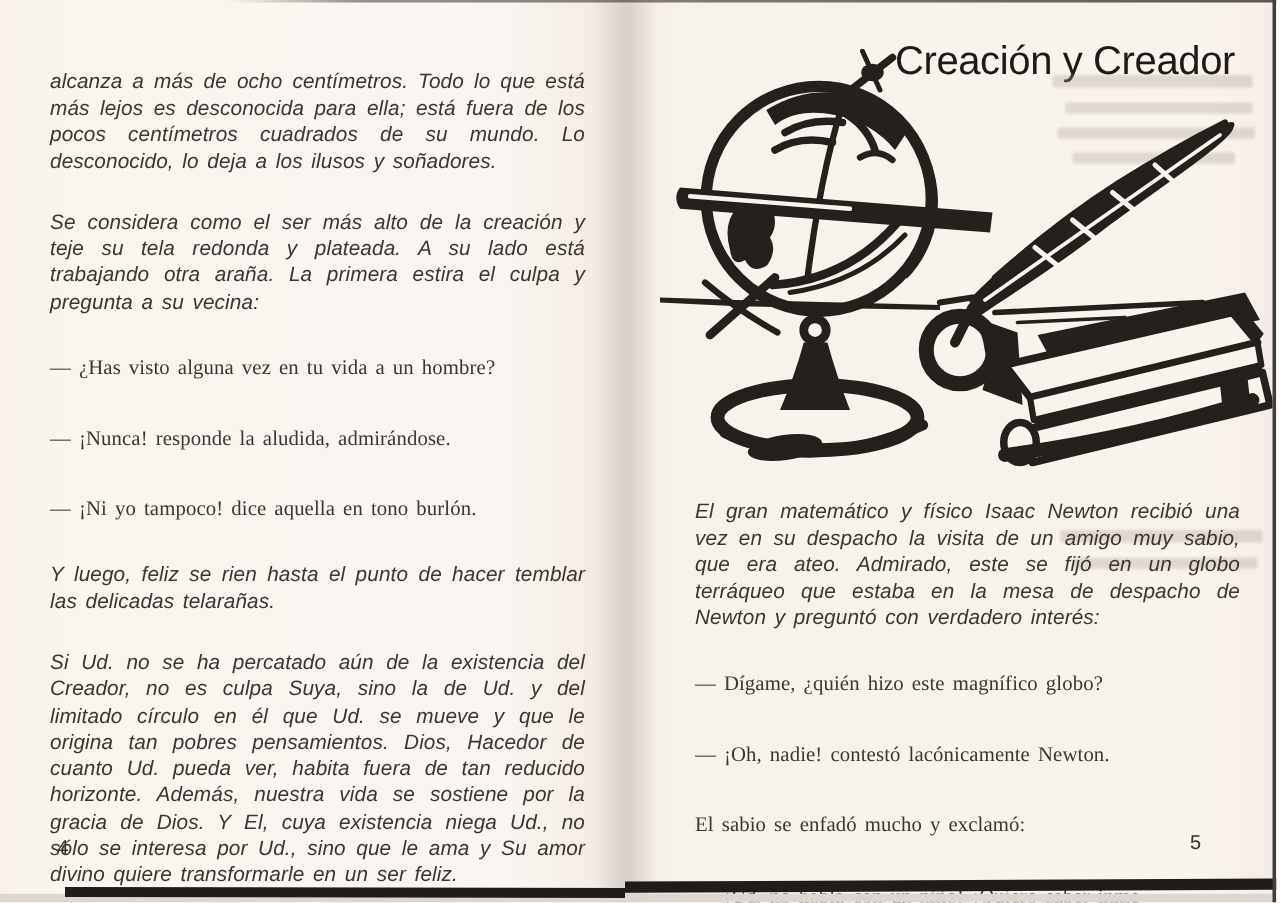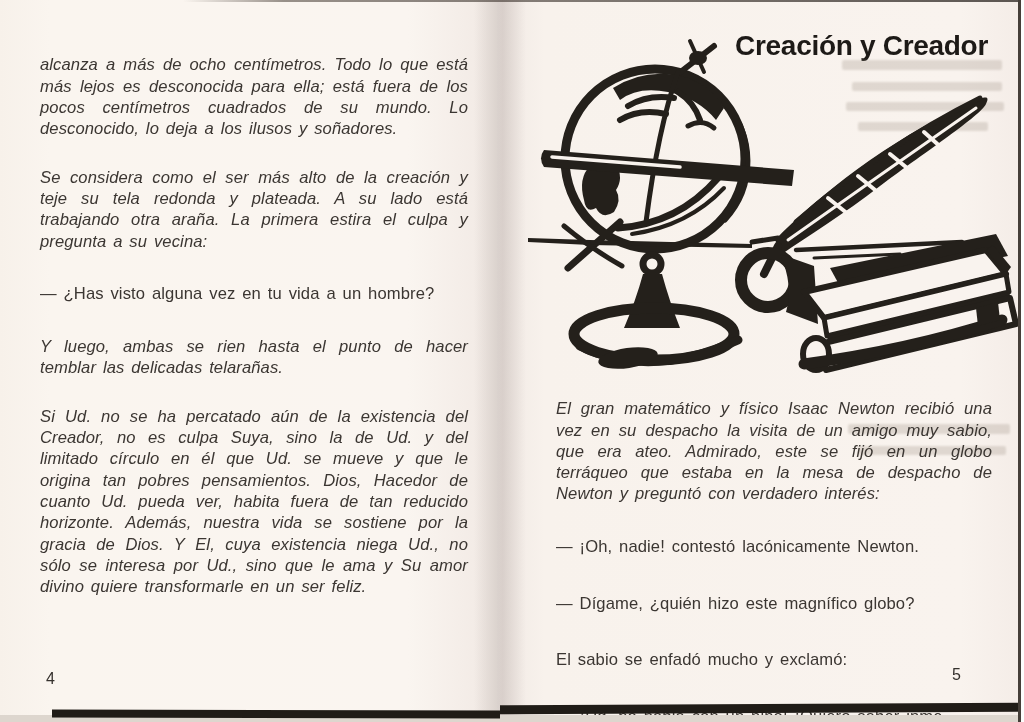--- a/index.html
+++ b/index.html
@@ -21,41 +21,43 @@
   .bar-left{position:absolute;left:52px;top:710px;width:448px;height:8px;background:#201c17;transform:rotate(.12deg);}
   .bar-right{position:absolute;left:500px;top:704px;width:524px;height:9px;background:#201c17;transform:rotate(-.28deg);}
   .edge-right{position:absolute;left:1018px;top:0;width:3px;height:722px;background:#453e38;}
   .edge-white{position:absolute;left:1021px;top:0;width:3px;height:722px;background:#fdfdfd;}
 
   .text-col{position:absolute;color:#3b3632;font-size:16.6px;line-height:21.3px;
     text-align:justify;word-spacing:.13em;letter-spacing:.1px;white-space:pre-line;}
   .col-left{left:40px;top:33px;width:428px;}
   .col-right{left:556px;top:377px;width:436px;}
   .para{margin:0 0 6px 0;font-style:italic;}
-  .dlg{margin:4px 0 10px 0;}
+  .dlg{margin:4px 0 10px 0;font-family:Liberation Serif, serif;}
   .pageno{position:absolute;color:#35312d;font-size:16px;}
   .pageno-left{left:46px;top:670px;}
   .pageno-right{left:952px;top:666px;}
   .title{position:absolute;left:555px;top:30px;width:433px;text-align:right;
-    color:#1d1a17;font-size:28px;font-weight:bold;letter-spacing:-.3px;}
+    color:#1d1a17;font-size:32px;font-weight:normal;letter-spacing:-.3px;}
   .illus{position:absolute;left:528px;top:28px;width:490px;height:352px;}
   .ghost{position:absolute;background:#a99d92;opacity:.32;filter:blur(1.3px);border-radius:2px;}
 </style>
 </head>
 <body>
 
 <div class="page page-left"></div>
 <div class="page page-right"></div>
 <div class="gutter"></div>
 
 <div class="text-col col-left">
   <p class="para">alcanza a más de ocho centímetros. Todo lo que está más lejos es desconocida para ella; está fuera de los pocos centímetros cuadrados de su mundo. Lo desconocido, lo deja a los ilusos y soñadores.</p>
   <p class="para">Se considera como el ser más alto de la creación y teje su tela redonda y plateada. A su lado está trabajando otra araña. La primera estira el culpa y pregunta a su vecina:</p>
   <p class="dlg">— ¿Has visto alguna vez en tu vida a un hombre?</p>
-  <p class="para">Y luego, ambas se rien hasta el punto de hacer temblar las delicadas telarañas.</p>
+  <p class="dlg">— ¡Nunca! responde la aludida, admirándose.</p>
+  <p class="dlg">— ¡Ni yo tampoco! dice aquella en tono burlón.</p>
+  <p class="para">Y luego, feliz se rien hasta el punto de hacer temblar las delicadas telarañas.</p>
   <p class="para">Si Ud. no se ha percatado aún de la existencia del Creador, no es culpa Suya, sino la de Ud. y del limitado círculo en él que Ud. se mueve y que le origina tan pobres pensamientos. Dios, Hacedor de cuanto Ud. pueda ver, habita fuera de tan reducido horizonte. Además, nuestra vida se sostiene por la gracia de Dios. Y El, cuya existencia niega Ud., no sólo se interesa por Ud., sino que le ama y Su amor divino quiere transformarle en un ser feliz.</p>
 </div>
 <div class="pageno pageno-left">4</div>
 
 <div class="title">Creación y Creador</div>
 
 <div class="ghost" style="left:842px;top:60px;width:160px;height:10px;"></div>
 <div class="ghost" style="left:852px;top:82px;width:150px;height:9px;"></div>
 <div class="ghost" style="left:846px;top:102px;width:158px;height:9px;"></div>
 <div class="ghost" style="left:858px;top:122px;width:130px;height:9px;"></div>
@@ -122,22 +124,22 @@
     <path d="M299,308 L481,264 L483,273 L301,317 Z" fill="#24201b" stroke="none"></path>
     <path d="M292,316 L482,270 L488,296 L298,342 Z" fill="#f9f3ee" stroke-width="6"></path>
     <ellipse cx="288" cy="326" rx="13" ry="16" fill="#f9f3ee" stroke-width="6"></ellipse>
     <path d="M276,336 Q380,322 474,292" stroke-width="11"></path>
     <path d="M448,280 L470,274 L472,292 L450,298 Z" fill="#24201b" stroke="none"></path>
   </g>
 </svg>
 
 <div class="text-col col-right">
   <p class="para">El gran matemático y físico Isaac Newton recibió una vez en su despacho la visita de un amigo muy sabio, que era ateo. Admirado, este se fijó en un globo terráqueo que estaba en la mesa de despacho de Newton y preguntó con verdadero interés:</p>
+  <p class="dlg">— Dígame, ¿quién hizo este magnífico globo?</p>
   <p class="dlg">— ¡Oh, nadie! contestó lacónicamente Newton.</p>
-  <p class="dlg">— Dígame, ¿quién hizo este magnífico globo?</p>
   <p class="dlg">El sabio se enfadó mucho y exclamó:</p>
   <p class="dlg">— ¡Ud. no habla con un niño! ¡Quiero saber inme-
 diamente cuál es el autor de ese globo!</p>
   
 </div>
 <div class="pageno pageno-right">5</div>
 
 <div class="scan-top"></div>
 <div class="scan-bottom-strip"></div>
 <div class="bar-left"></div>

